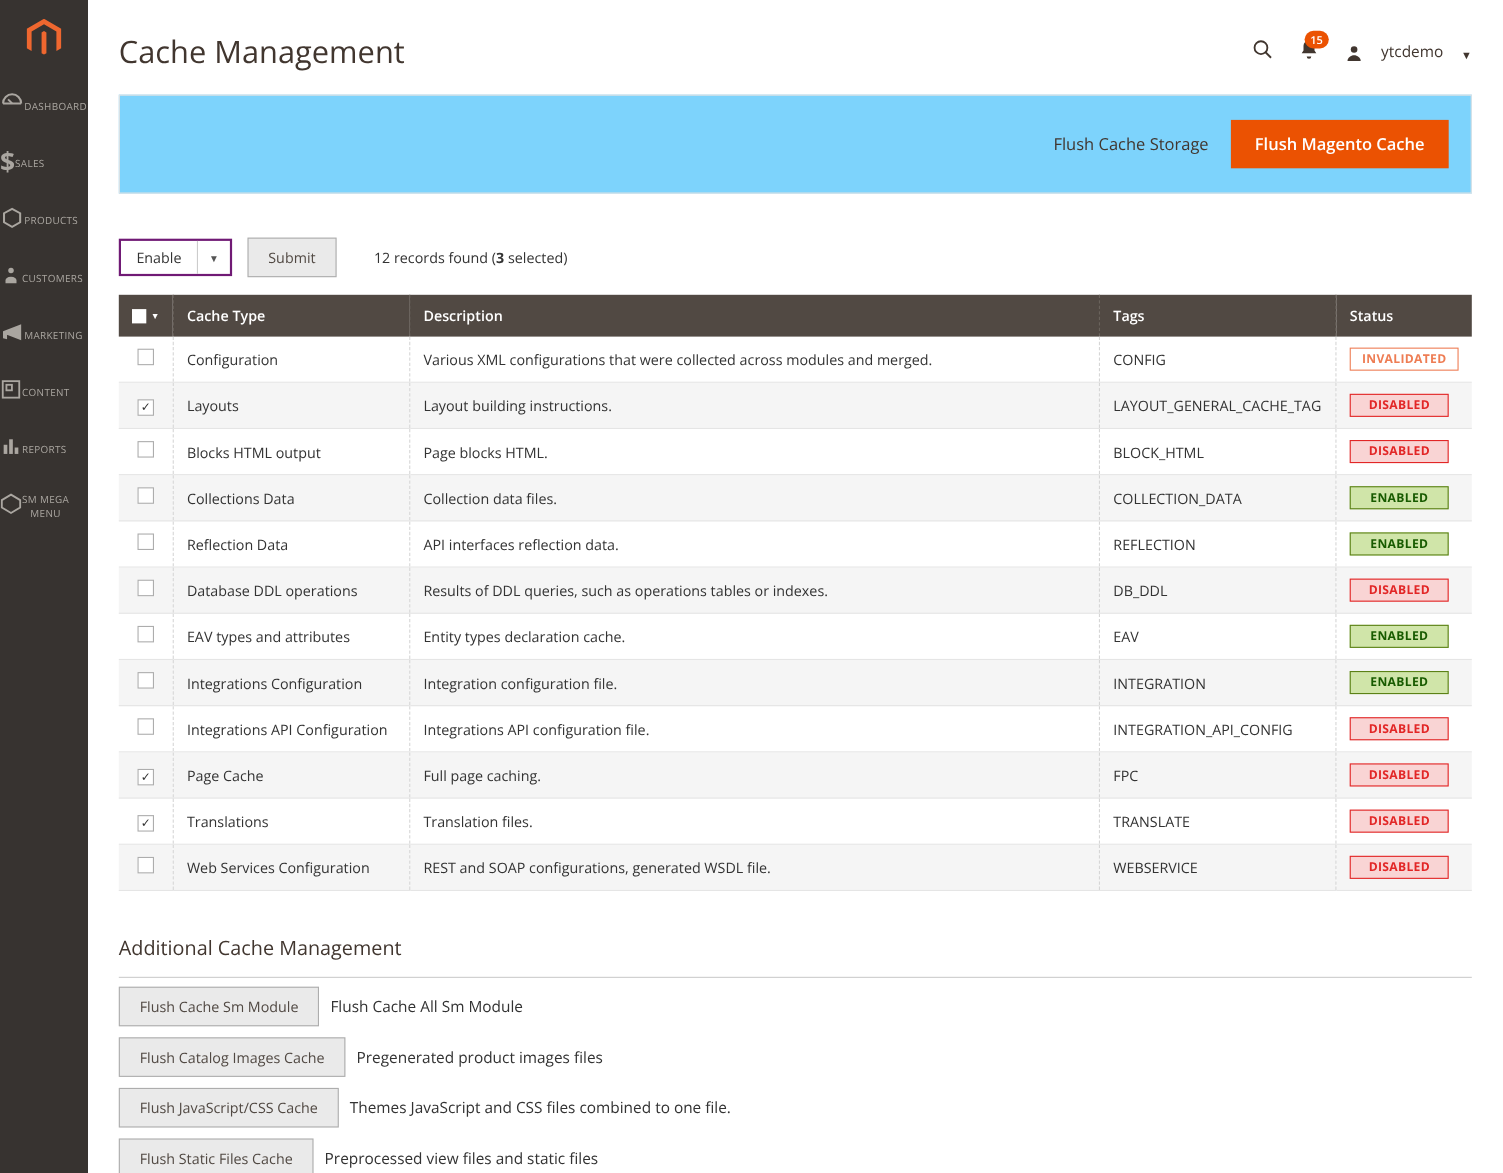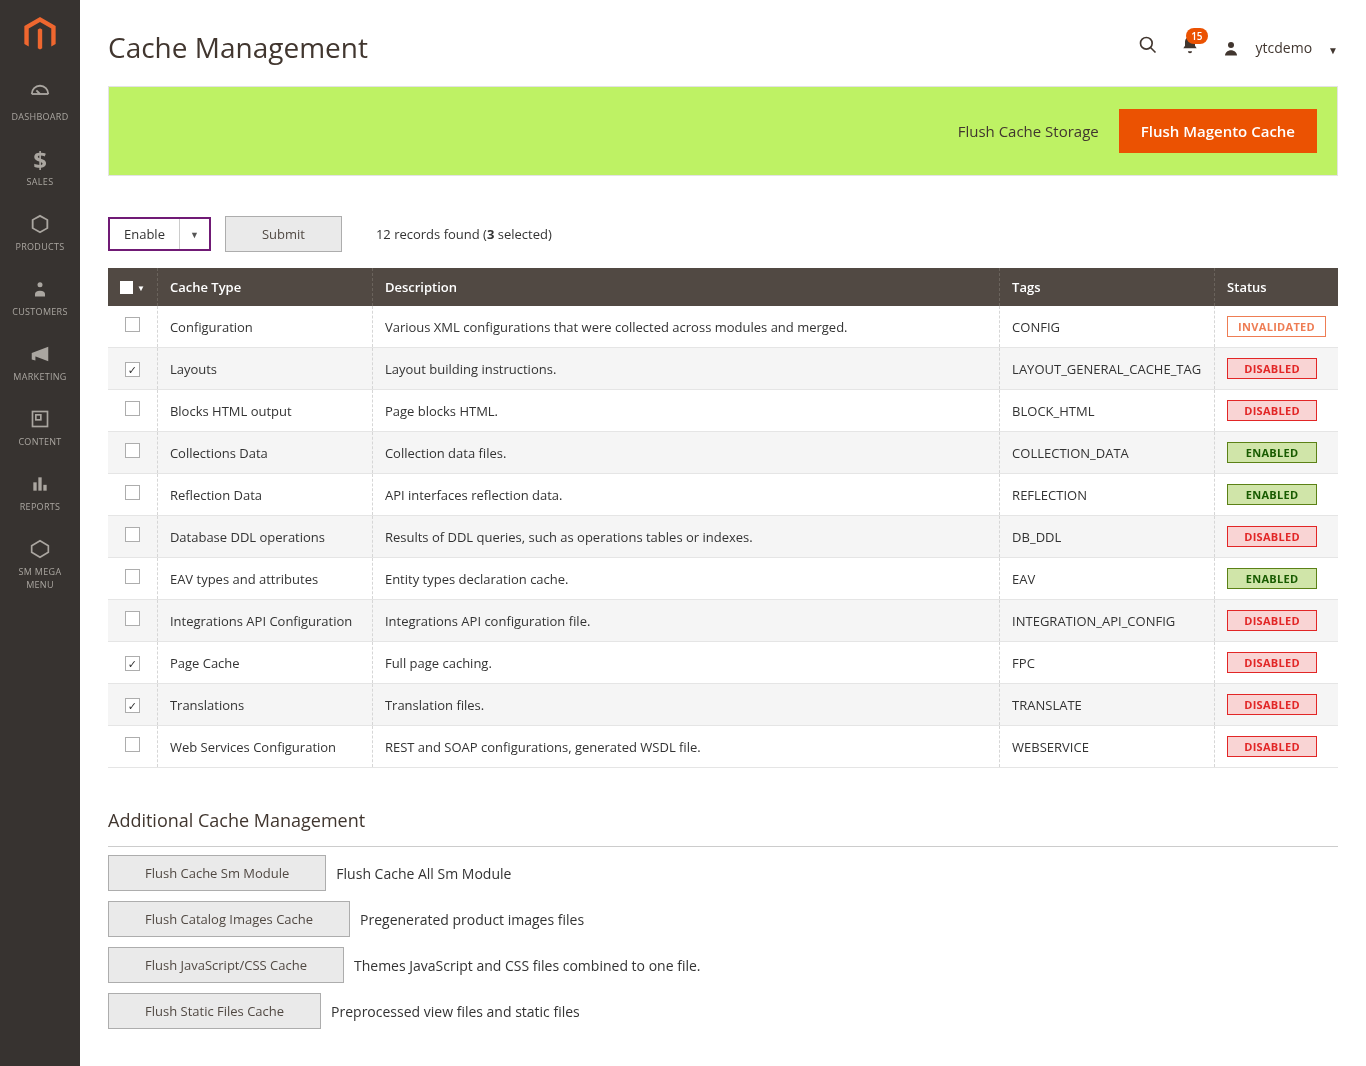--- a/index.html
+++ b/index.html
@@ -3,45 +3,45 @@
 <meta charset="utf-8">
 <style>
 * { margin: 0; padding: 0; box-sizing: border-box; font-family: 'Open Sans', Arial, sans-serif; }
 body { background: #fff; color: #333; }
 .page { display: flex; min-height: 100vh; }
 
 
 .sidebar { width: 80px; background: #373330; display: flex; flex-direction: column; align-items: center; flex-shrink: 0; }
 .logo { width: 80px; height: 70px; display: flex; align-items: center; justify-content: center; }
 .logo svg { width: 32px; height: 36px; }
-.nav-item { width: 80px; padding: 12px 0; display: flex; flex-direction: column; align-items: center; cursor: pointer; color: #aaa6a0; }
+.nav-item { width: 80px; padding: 12px 0; display: flex; flex-direction: row; align-items: center; cursor: pointer; color: #aaa6a0; }
 .nav-icon { font-size: 22px; margin-bottom: 4px; color: #aaa6a0; display: flex; align-items: center; justify-content: center; height: 24px; }
 .nav-label { font-size: 9px; letter-spacing: 0.3px; text-align: center; color: #aaa6a0; }
 
 
 .main { flex: 1; background: #fff; padding: 0 28px 40px; }
 .topbar { display: flex; align-items: center; justify-content: space-between; padding: 28px 0 20px; }
 .page-title { font-size: 28px; font-weight: 400; color: #41362f; }
 .top-actions { display: flex; align-items: center; gap: 22px; }
 .icon-btn { cursor: pointer; color: #41362f; font-size: 20px; position: relative; }
 .notif-badge { position: absolute; top: -6px; right: -8px; background: #eb5202; color: #fff; font-size: 10px; border-radius: 9px; padding: 1px 5px; font-weight: 600; margin-left: 42px; }
 .user-menu { display: flex; align-items: flex-end; gap: 16px; cursor: pointer; color: #41362f; font-size: 14px; }
 .user-caret { font-size: 10px; }
 
 
-.titlebar { background: #bef264; border: 1px solid #e3e3e3; padding: 22px 20px; display: flex; justify-content: flex-end; align-items: center; gap: 20px; }
+.titlebar { background: #7dd3fc; border: 1px solid #e3e3e3; padding: 22px 20px; display: flex; justify-content: flex-end; align-items: center; gap: 20px; }
 .titlebar-link { color: #41362f; font-size: 15px; cursor: pointer; }
 .btn-primary { background: #eb5202; color: #fff; border: none; padding: 12px 22px; font-size: 15px; font-weight: 600; cursor: pointer; }
 
 
 .toolbar { display: flex; align-items: center; gap: 14px; margin: 40px 0 16px; }
 .massaction { display: flex; border: 2px solid #701a75; }
 .massaction-label { padding: 6px 14px; font-size: 13px; color: #333; border-right: 1px solid #ccc; display:flex; align-items:center; }
 .massaction-caret { padding: 6px 10px; display: flex; align-items: center; font-size: 9px; color: #555; cursor:pointer; }
-.btn-secondary { background: #eaeaea; border: 1px solid #adadad; padding: 8px 36px; font-size: 13px; color: #514943; cursor: pointer; }
+.btn-secondary { background: #eaeaea; border: 1px solid #adadad; padding: 8px 18px; font-size: 13px; color: #514943; cursor: pointer; }
 .records-text { font-size: 13px; color: #333; margin-left: 20px; }
 
 
 .grid { width: 100%; border-collapse: collapse; }
 .grid thead th { background: #514943; color: #fff; font-size: 13px; font-weight: 600; text-align: left; padding: 10px 12px; border-right: 1px dashed #6a635c; }
 .grid thead th:last-child { border-right: none; }
 .grid tbody td { padding: 10px 12px; font-size: 13px; color: #333; border-bottom: 1px solid #e5e5e5; border-right: 1px dashed #d6d6d6; vertical-align: middle; }
 .grid tbody td:last-child { border-right: none; }
 .grid tbody tr:nth-child(even) td { background: #f5f5f5; }
 .col-check { width: 46px; text-align: center; }
@@ -251,20 +251,27 @@
           </tr>
           <tr>
             <td class="col-check"><span class="checkbox"></span></td>
             <td class="col-type">EAV types and attributes</td>
             <td class="col-desc">Entity types declaration cache.</td>
             <td class="col-tags">EAV</td>
             <td class="col-status"><span class="badge badge-enabled">ENABLED</span></td>
           </tr>
           <tr>
             <td class="col-check"><span class="checkbox"></span></td>
+            <td class="col-type">Integrations Configuration</td>
+            <td class="col-desc">Integration configuration file.</td>
+            <td class="col-tags">INTEGRATION</td>
+            <td class="col-status"><span class="badge badge-enabled">ENABLED</span></td>
+          </tr>
+          <tr>
+            <td class="col-check"><span class="checkbox"></span></td>
             <td class="col-type">Integrations API Configuration</td>
             <td class="col-desc">Integrations API configuration file.</td>
             <td class="col-tags">INTEGRATION_API_CONFIG</td>
             <td class="col-status"><span class="badge badge-disabled">DISABLED</span></td>
           </tr>
           <tr>
             <td class="col-check"><span class="checkbox">✓</span></td>
             <td class="col-type">Page Cache</td>
             <td class="col-desc">Full page caching.</td>
             <td class="col-tags">FPC</td>

